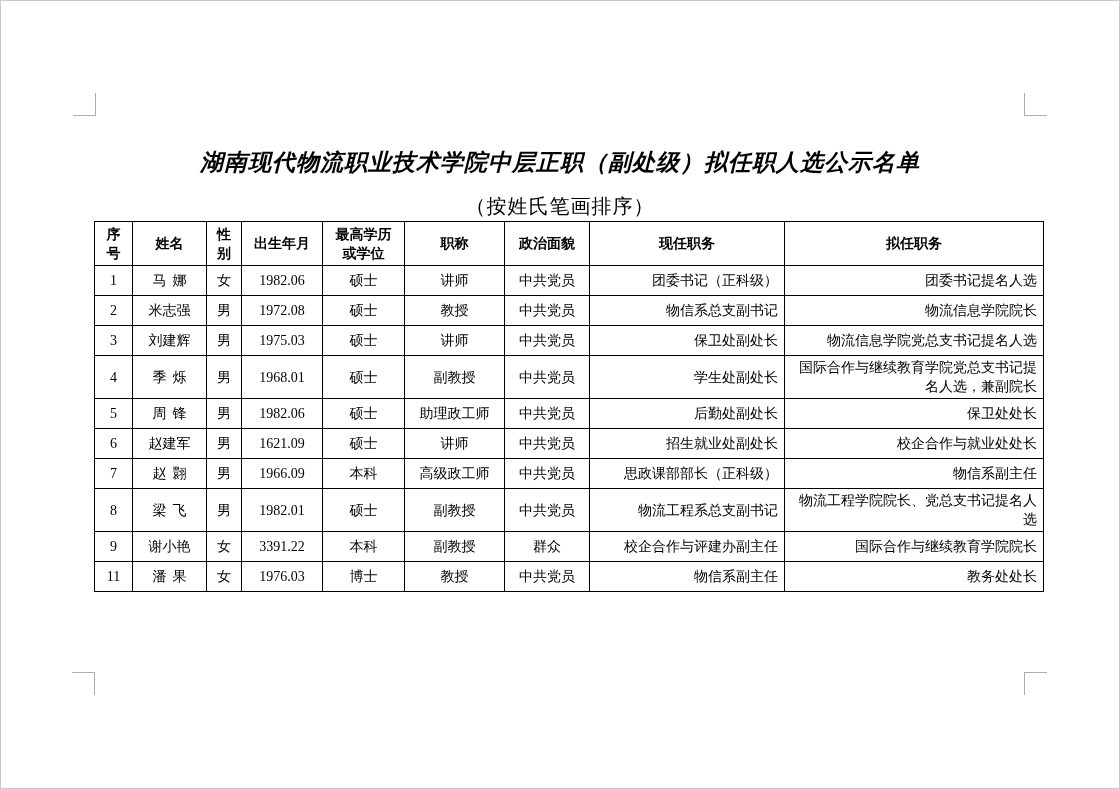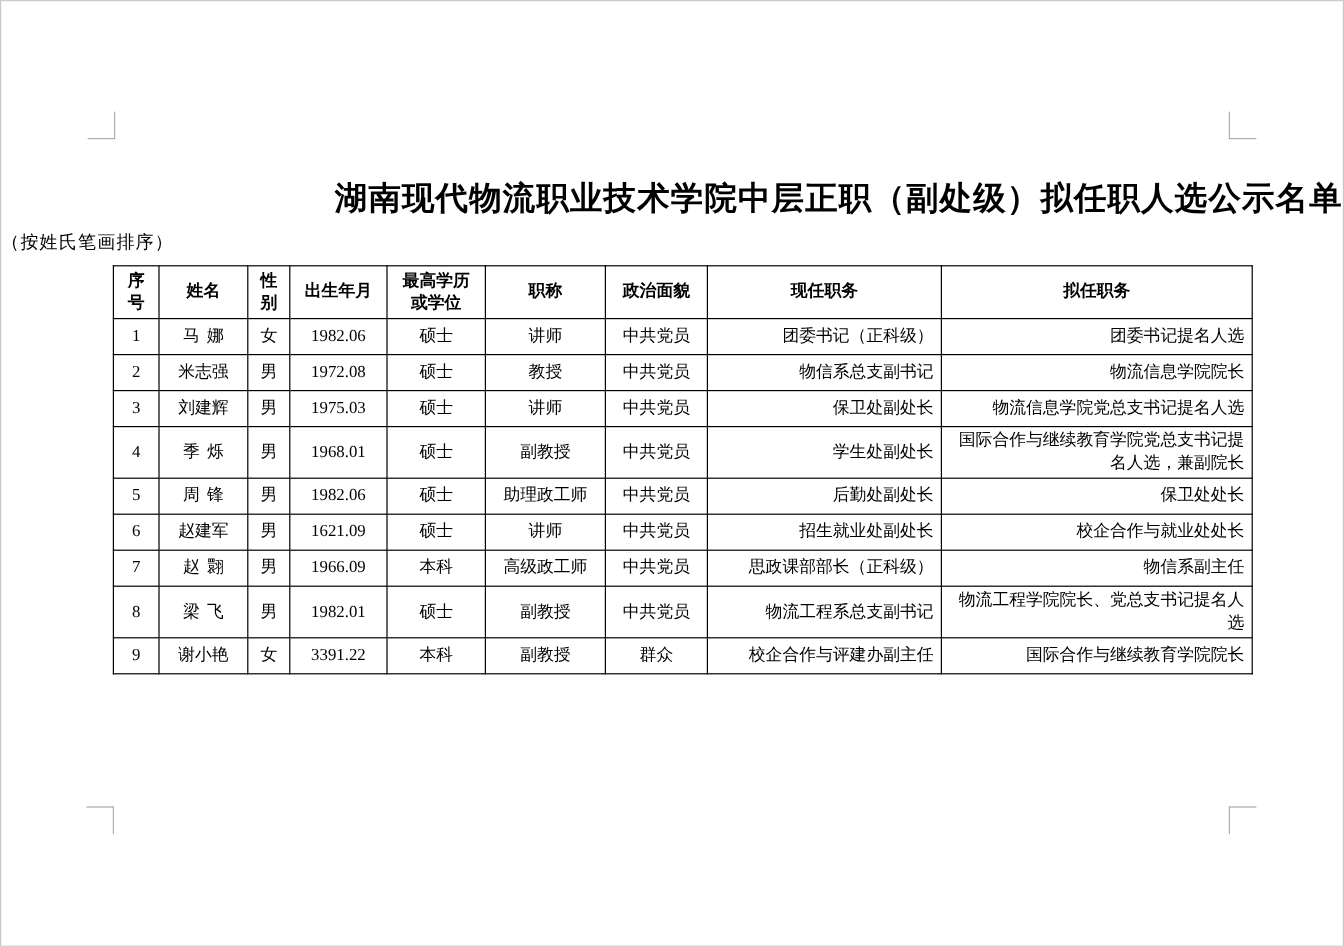--- a/index.html
+++ b/index.html
@@ -19,28 +19,30 @@
   }
   
   .crop { position: absolute; width: 23px; height: 23px; }
   .crop.tl { left: 72px;  top: 92px;  border-right: 1px solid #adadad; border-bottom: 1px solid #adadad; }
   .crop.tr { left: 1023px; top: 92px;  border-left: 1px solid #adadad; border-bottom: 1px solid #adadad; }
   .crop.bl { left: 71px;  top: 671px; border-right: 1px solid #adadad; border-top: 1px solid #adadad; }
   .crop.br { left: 1023px; top: 671px; border-left: 1px solid #adadad; border-top: 1px solid #adadad; }
 
   .doc-title {
     position: absolute; left: 0; top: 146px; width: 100%;
-    text-align: right;
-    font-size: 27px; font-weight: bold;
+    text-align: center;
+    font-size: 23px; font-weight: bold;
     letter-spacing: 1px;
     white-space: nowrap;
+    font-style: italic;
   }
   .doc-subtitle {
     position: absolute; left: 0; top: 192px; width: 100%;
-    font-size: 15px;
+    text-align: center;
+    font-size: 20px;
     letter-spacing: 1px;
   }
 
   table.roster {
     position: absolute; left: 93px; top: 220px;
     width: 949px;
     border-collapse: collapse;
     table-layout: fixed;
   }
   table.roster th, table.roster td {
@@ -195,16 +197,27 @@
           <td>9</td>
           <td>谢小艳</td>
           <td>女</td>
           <td>3391.22</td>
           <td>本科</td>
           <td>副教授</td>
           <td>群众</td>
           <td class="left">校企合作与评建办副主任</td>
           <td class="left">国际合作与继续教育学院院长</td>
         </tr>
+        <tr>
+          <td>11</td>
+          <td class="spread">潘果</td>
+          <td>女</td>
+          <td>1976.03</td>
+          <td>博士</td>
+          <td>教授</td>
+          <td>中共党员</td>
+          <td class="left">物信系副主任</td>
+          <td class="left">教务处处长</td>
+        </tr>
       </tbody>
   </table>
 
 </div>
 
 </body></html>

